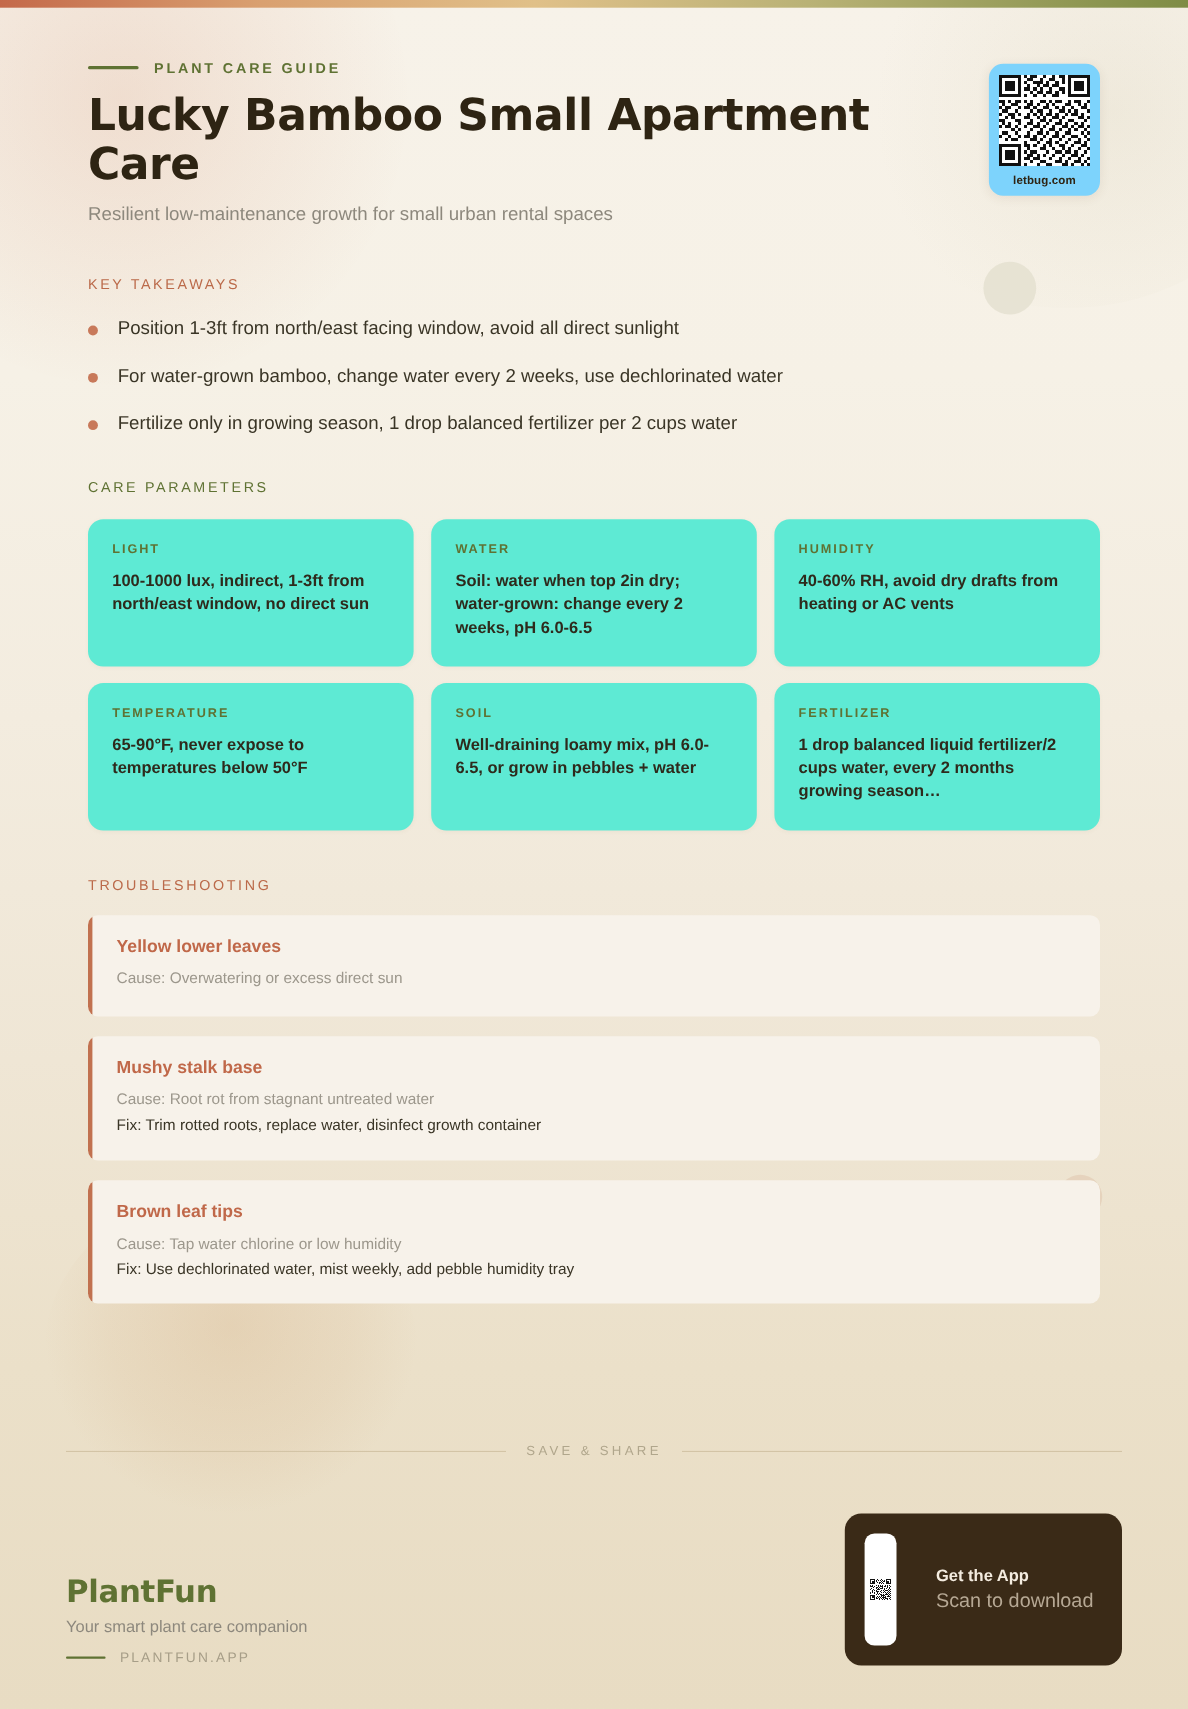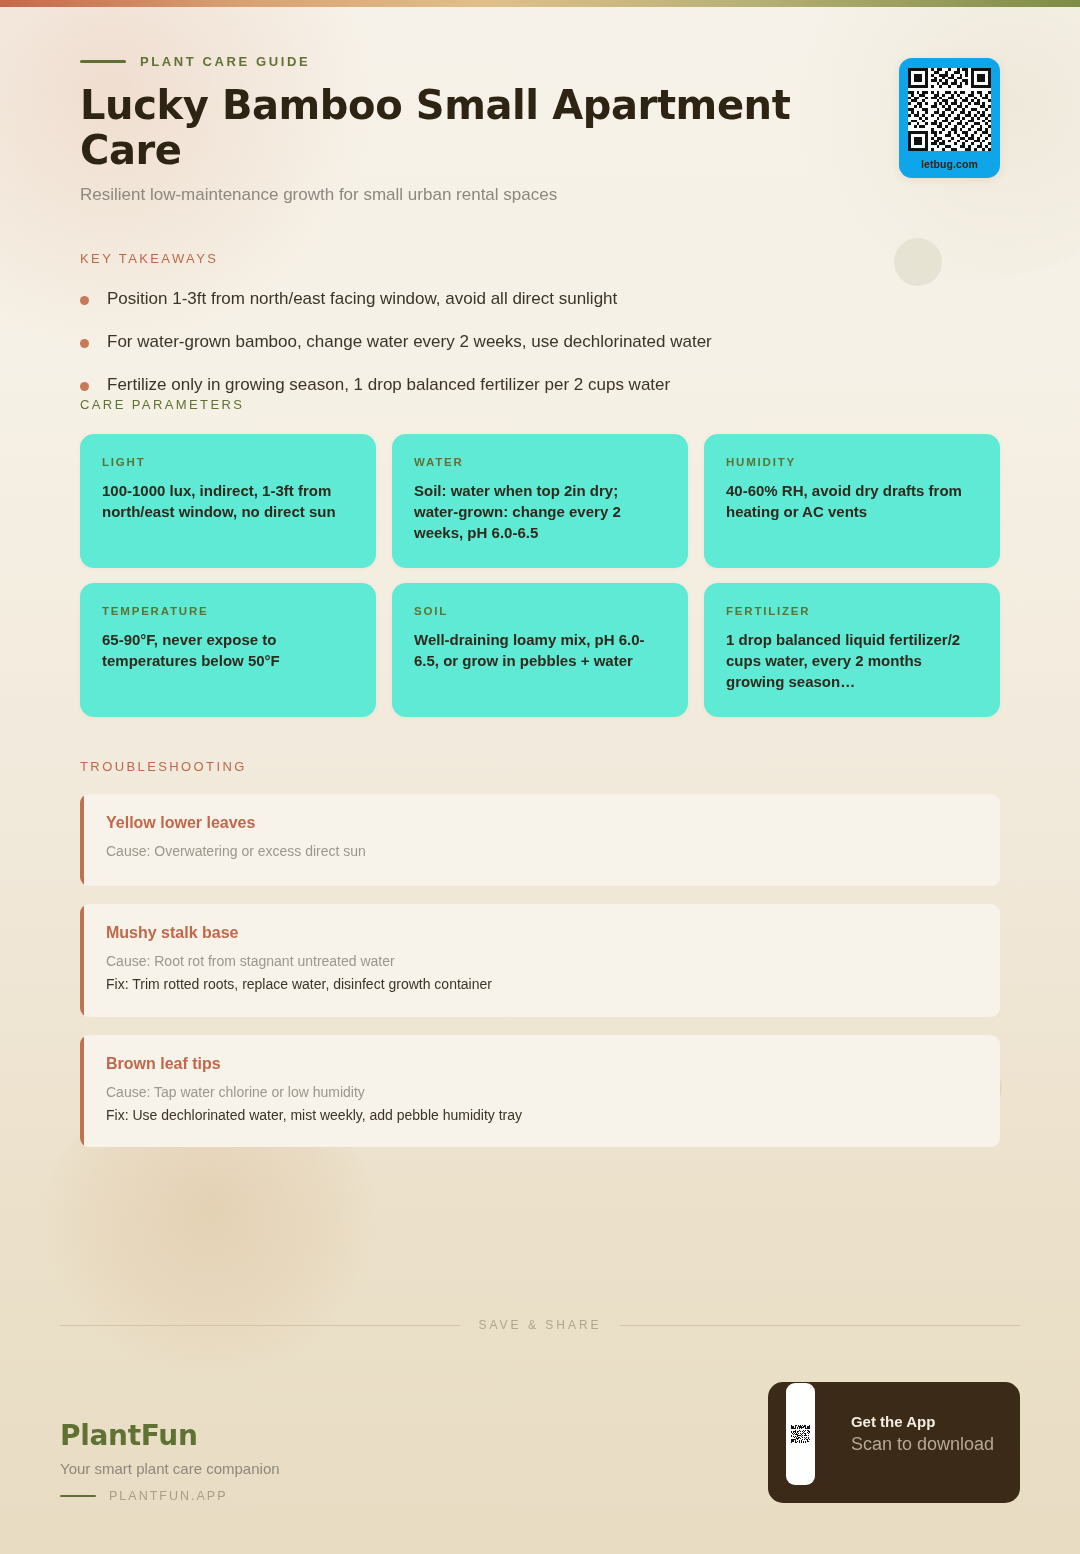--- a/index.html
+++ b/index.html
@@ -60,21 +60,21 @@
   .title {
     font-family:"DejaVu Sans", sans-serif;
     font-size:40px; font-weight:700; letter-spacing:-0.4px;
     color:#2e2413; line-height:1.12; margin-bottom:11px;
     max-width:810px;
   }
   .subtitle { font-size:17px; color:#8d887d; line-height:1.35; max-width:790px; }
 
   .qr-card {
     position:absolute; right:0; top:58px;
-    width:101px; background:#0ea5e9; border-radius:13px;
+    width:101px; background:#7dd3fc; border-radius:13px;
     padding:10px 9px 8px; text-align:center;
     box-shadow:0 2px 10px rgba(90,70,40,.09);
   }
   .qr-card .qr-img { width:83px; height:83px; display:block; margin:0 auto; }
   .qr-card .qr-label {
     margin-top:7px; font-size:10.5px; font-weight:700; color:#2e2413; letter-spacing:.1px;
   }
 
   
   .sec-label {
@@ -88,21 +88,21 @@
   .takeaways .sec-label { margin-bottom:22px; }
   .tk-item { display:flex; align-items:flex-start; gap:18px; margin-bottom:21px; }
   .tk-item:last-child { margin-bottom:0; }
   .tk-dot {
     width:9px; height:9px; border-radius:50%; background:#c8795a;
     flex:0 0 9px; margin-top:8px;
   }
   .tk-text { font-size:17px; color:#3a3526; line-height:1.32; }
 
   
-  .params { }
+  .params { margin-top:38px; }
   .params .sec-label { margin-bottom:22px; }
   .param-grid { display:grid; grid-template-columns:repeat(3,1fr); gap:15px 16px; }
   .param-card {
     background:#5eead4; border-radius:14px; padding:22px 22px 24px;
     min-height:122px;
     box-shadow:0 1px 4px rgba(120,100,60,.05);
   }
   .param-label {
     font-size:11.5px; font-weight:700; letter-spacing:1.8px;
     color:#5f7233; text-transform:uppercase; margin-bottom:12px;
@@ -119,39 +119,39 @@
   }
   .tr-card:last-child { margin-bottom:0; }
   .tr-card::before {
     content:""; position:absolute; left:0; top:0; bottom:0; width:4px; background:#c1714f;
   }
   .tr-title { font-size:16px; font-weight:700; color:#c06849; margin-bottom:9px; }
   .tr-cause { font-size:14px; color:#9c978c; line-height:1.45; margin-bottom:3px; }
   .tr-fix { font-size:14px; color:#3a3526; line-height:1.45; }
 
   
-  .footer { position:absolute; left:0; right:0; bottom:11px; padding:0 60px 40px; z-index:4; }
+  .footer { position:absolute; left:0; right:0; bottom:0; padding:0 60px 40px; z-index:4; }
   .divider { display:flex; align-items:center; gap:18px; margin-bottom:50px; }
   .divider .line { flex:1; height:1px; background:#d3c4a6; }
   .divider .dtext {
     font-size:12px; letter-spacing:3px; color:#b0a68c; text-transform:uppercase;
   }
   .footer-body { display:flex; align-items:flex-end; justify-content:space-between; }
   .brand-name {
     font-family:"DejaVu Sans", sans-serif;
     font-size:28px; font-weight:700; color:#5f7233; letter-spacing:-0.3px; margin-bottom:8px;
   }
   .brand-tag { font-size:15px; color:#8d887d; margin-bottom:12px; }
   .brand-url-row { display:flex; align-items:center; gap:13px; }
   .brand-url-rule { width:36px; height:2.5px; background:#5f7233; border-radius:2px; }
   .brand-url { font-size:12.5px; letter-spacing:2px; color:#a79e88; text-transform:uppercase; }
 
   .app-card {
     display:flex; align-items:center; gap:36px;
-    background:#3a2a17; border-radius:15px; padding:1px 26px 18px 18px;
+    background:#3a2a17; border-radius:15px; padding:18px 26px 18px 18px;
     width:252px;
   }
   .app-card .qr-img { width:102px; height:102px; display:block; background:#fff; border-radius:9px; padding:5px; }
   .app-cta-title { font-size:15px; font-weight:700; color:#f4ece0; margin-bottom:4px; white-space:nowrap; }
   .app-cta-sub { font-size:18px; color:#b6a894; white-space:nowrap; }
 </style>
 </head>
 <body>
 
 <div class="page">

